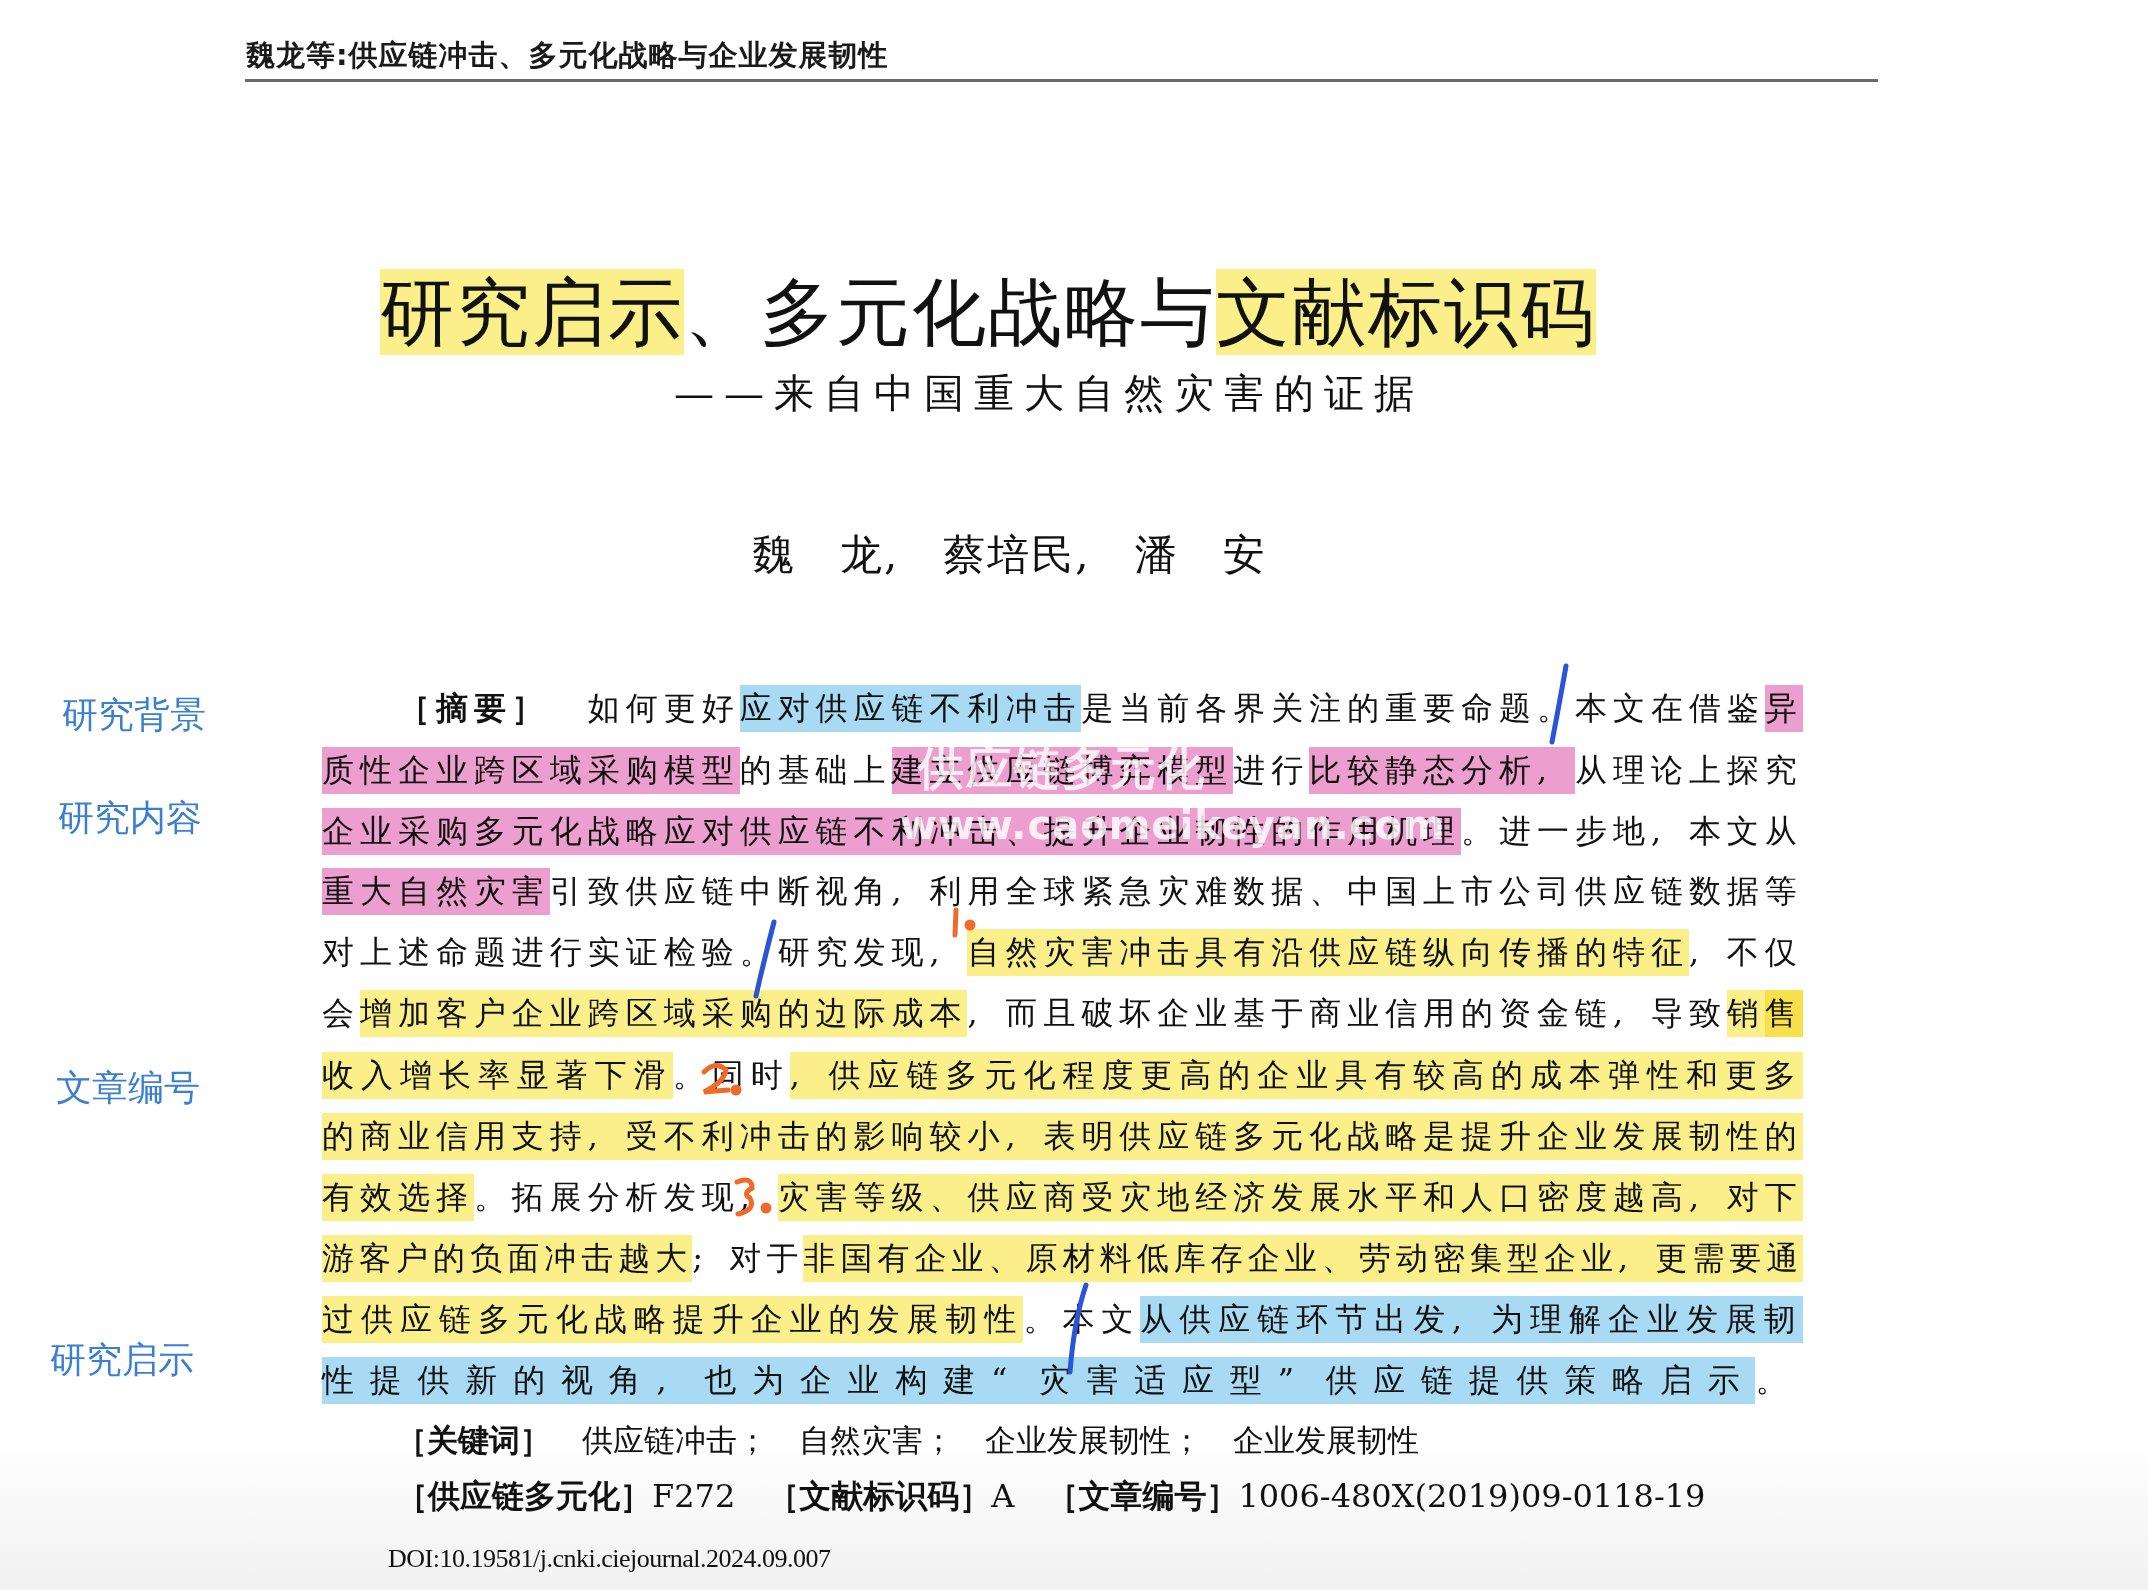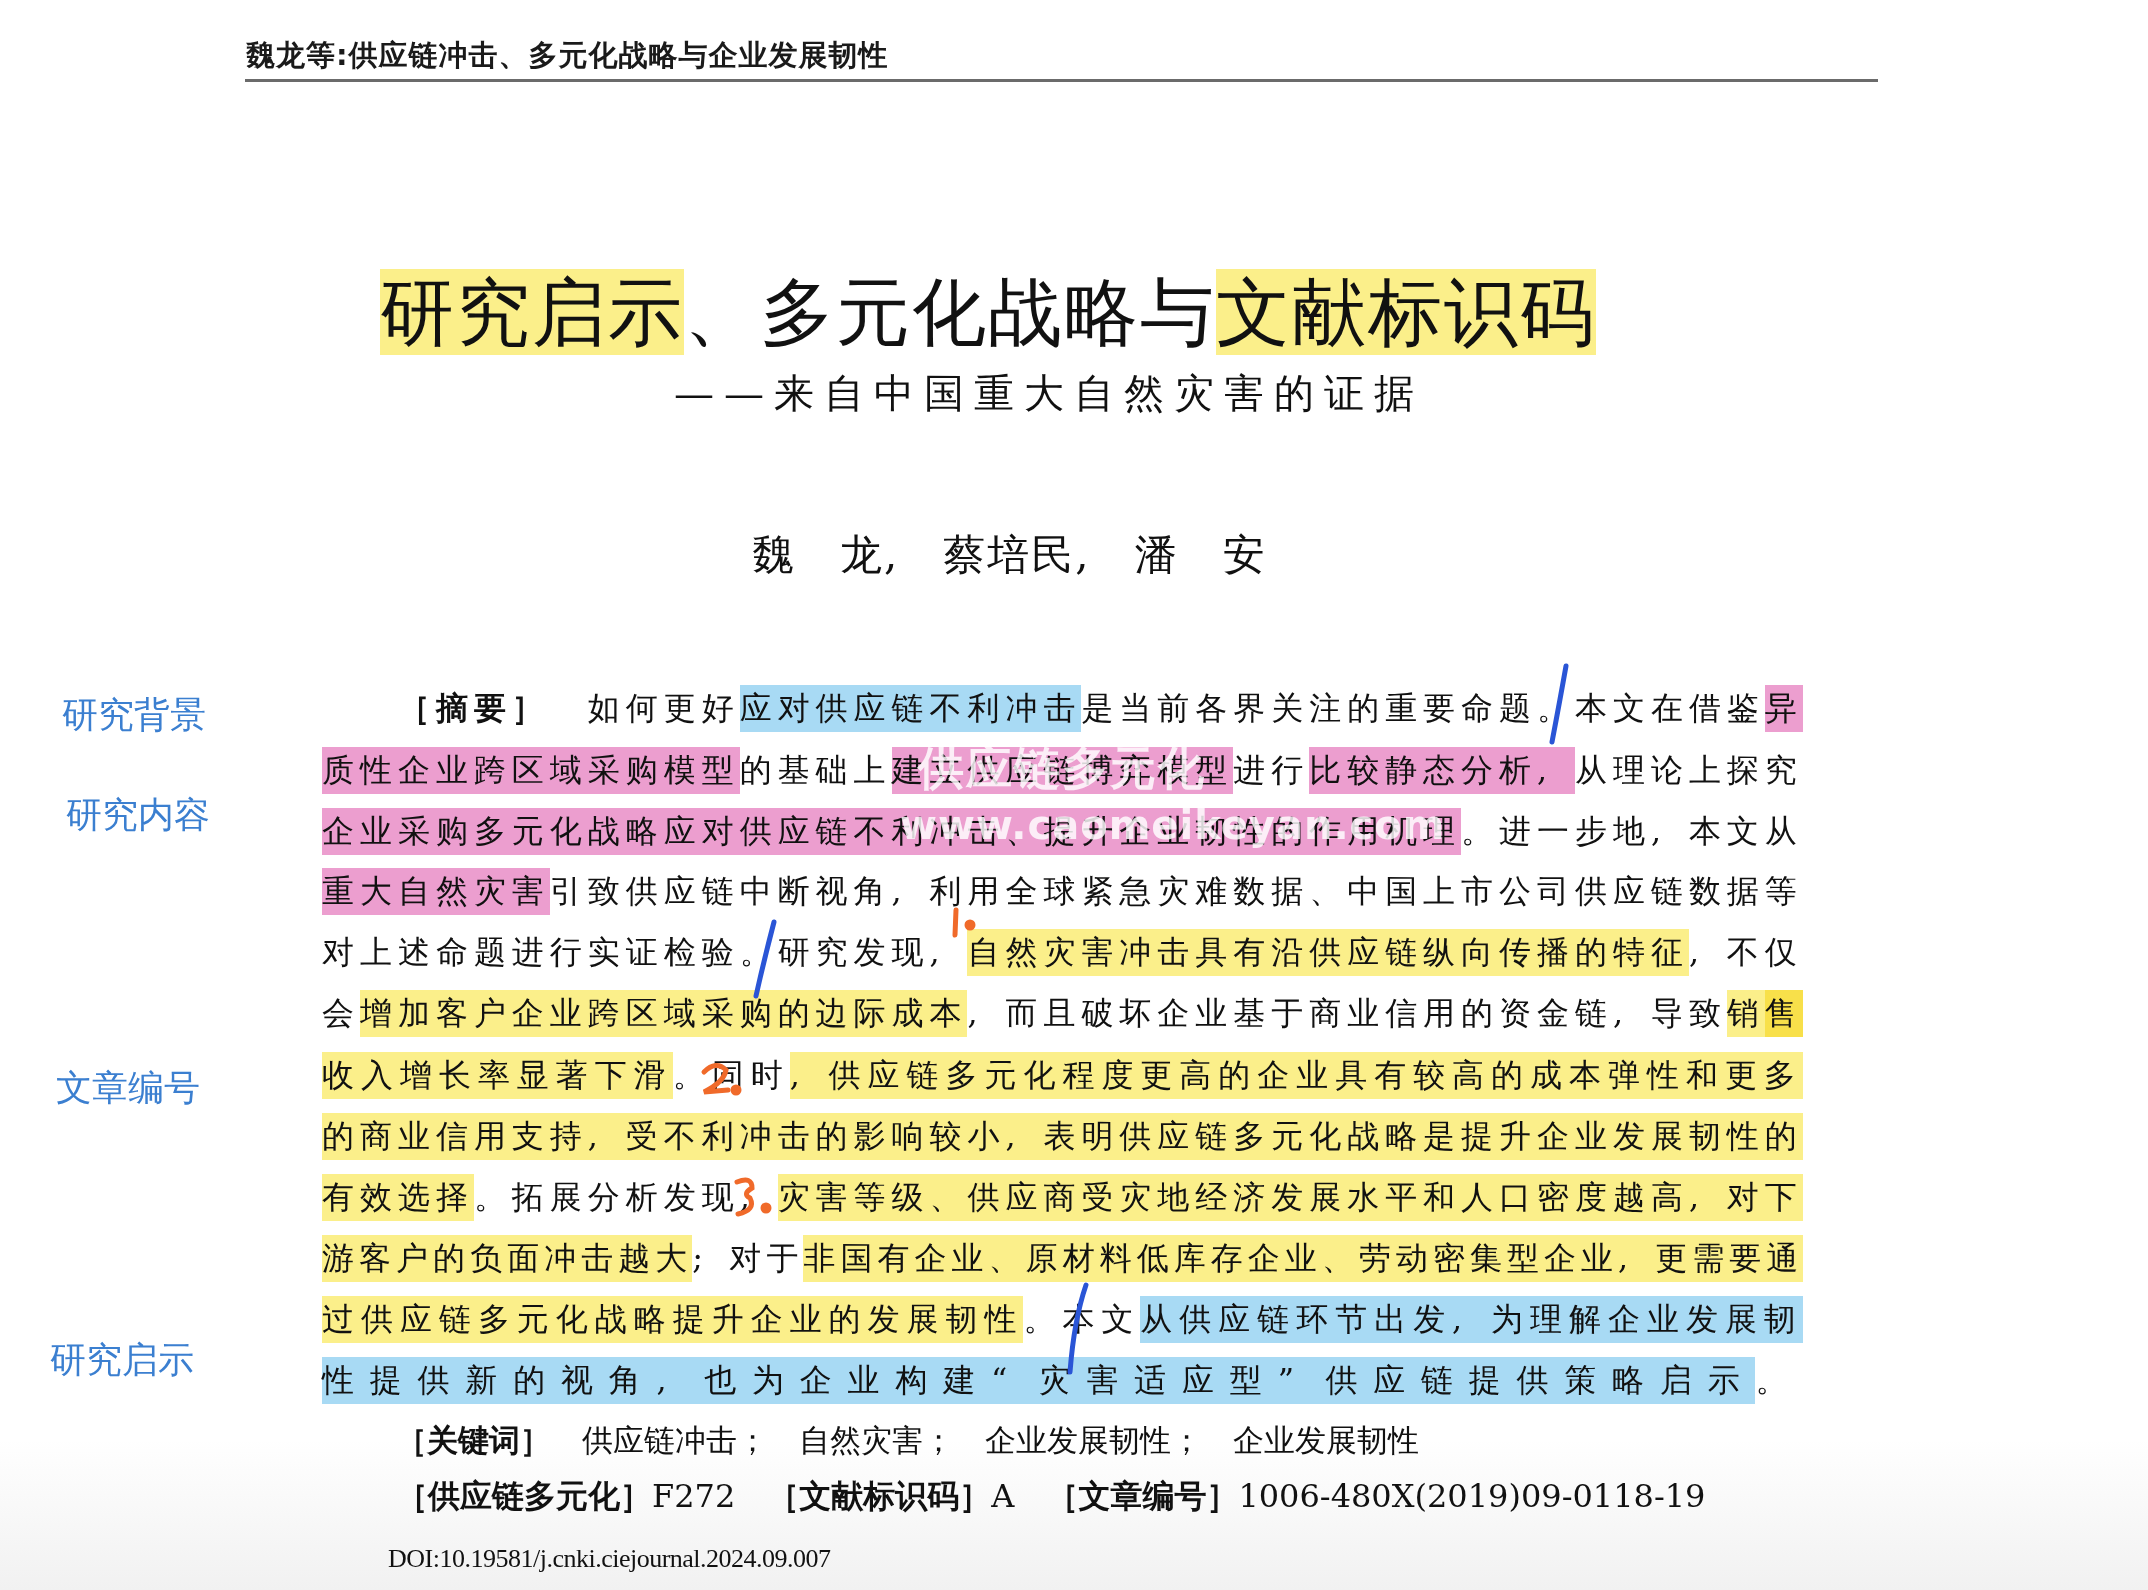--- a/index.html
+++ b/index.html
@@ -71,21 +71,21 @@
 <div class="running-head">魏龙等:供应链冲击、多元化战略与企业发展韧性</div>
 <div class="head-rule"></div>
 
 <div class="title">
   <span class="hl-y">研究启示</span><span>、多元化战略与</span><span class="hl-y">文献标识码</span>
 </div>
 <div class="subtitle">——来自中国重大自然灾害的证据</div>
 <div class="authors">魏　龙,　蔡培民,　潘　安</div>
 
 <div class="side-label" style="left:62px; top:695px;">研究背景</div>
-<div class="side-label" style="left:66px; top:798px;font-family:Liberation Mono, monospace;">研究内容</div>
+<div class="side-label" style="left:58px; top:798px;">研究内容</div>
 <div class="side-label" style="left:56px; top:1068px;">文章编号</div>
 <div class="side-label" style="left:50px; top:1340px;">研究启示</div>
 
 <div id="abstract">
     <div class="abs-line" style="top: 685px;">
       <span class="seg" style="flex: 1 1 0px; text-align: center;">　</span>
       <span class="seg" style="flex: 1 1 0px; text-align: center;">　</span>
       <span class="seg bold" style="flex: 1 1 0px; text-align: center;">［</span>
       <span class="seg bold" style="flex: 1 1 0px; text-align: center;">摘</span>
       <span class="seg bold" style="flex: 1 1 0px; text-align: center;">要</span>

